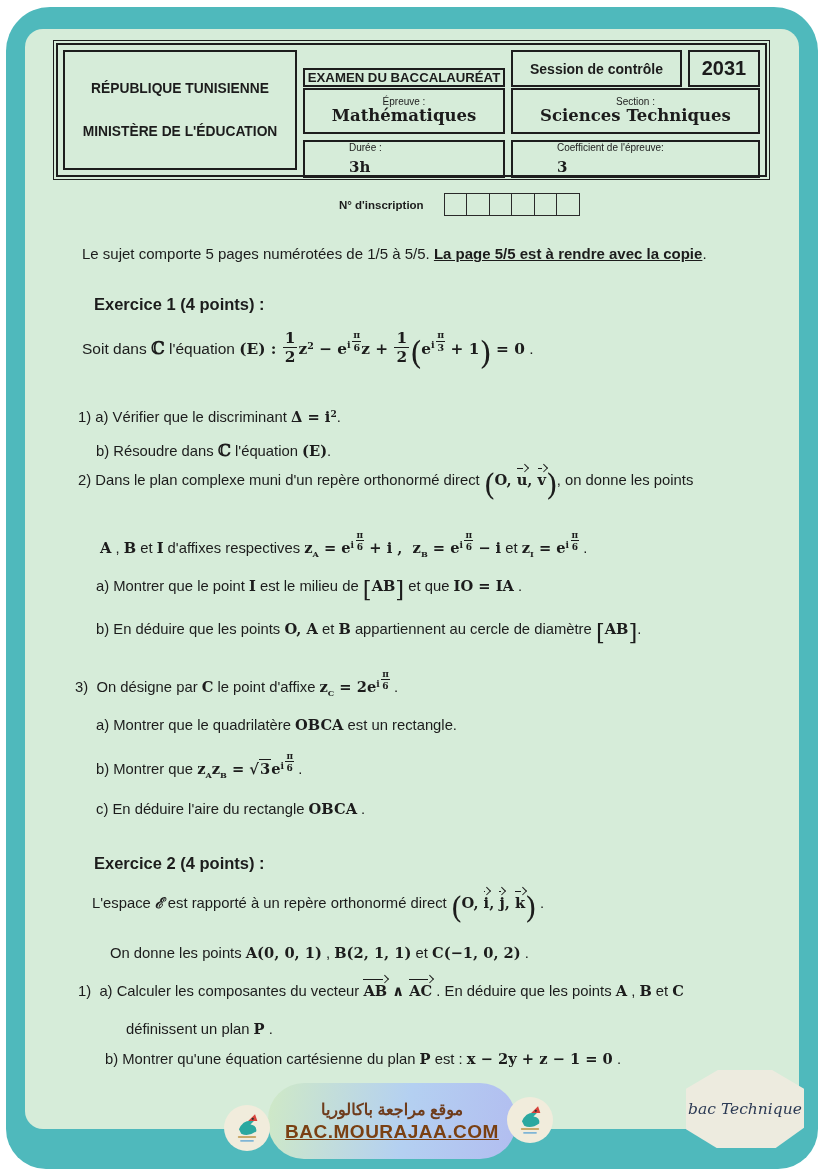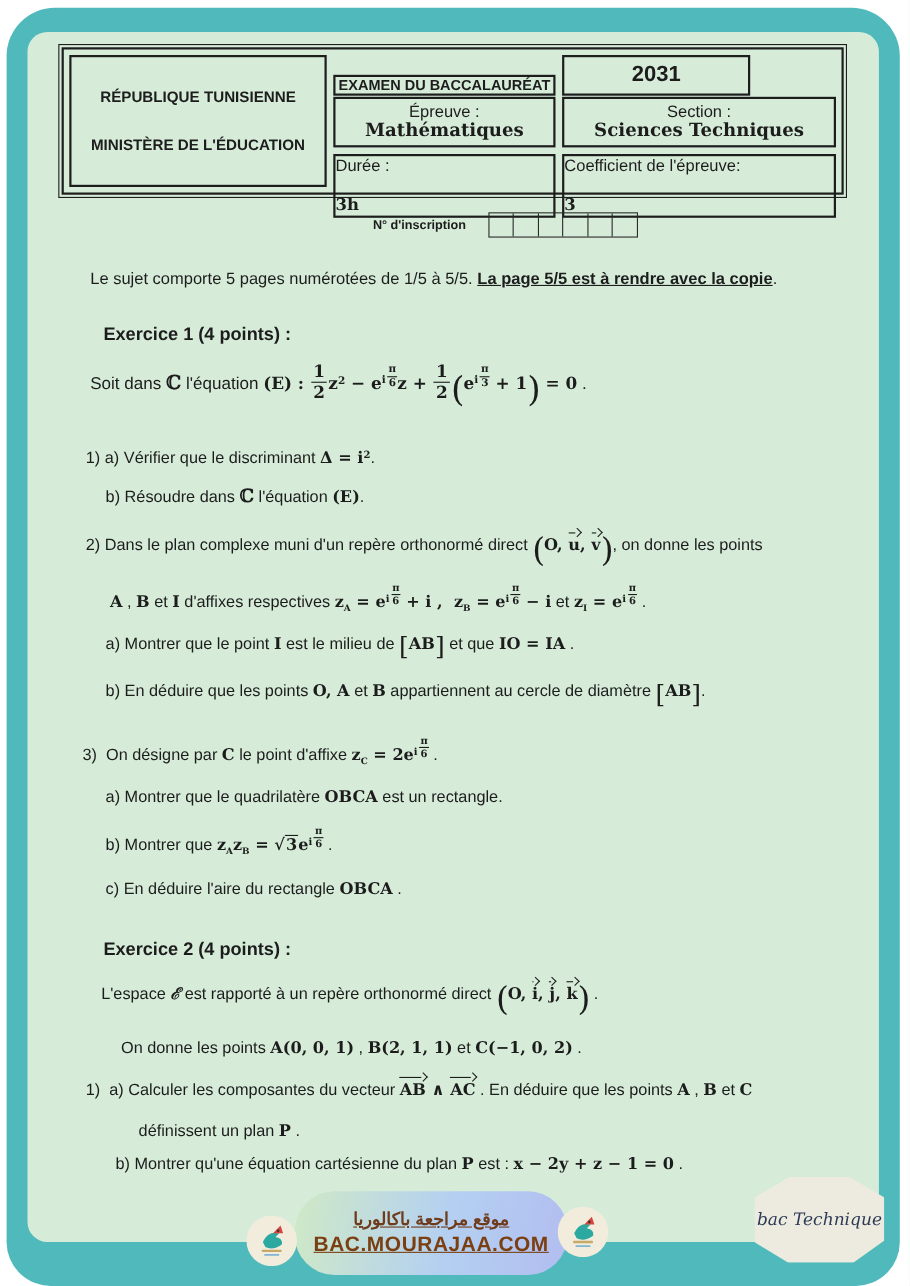--- a/index.html
+++ b/index.html
@@ -8,29 +8,29 @@
   .frame { position:absolute; left:6px; top:7px; width:812px; height:1162px; background:#4fb9bc; border-radius:44px 44px 40px 40px; }
   .paper { position:absolute; left:25px; top:29px; width:774px; height:1100px; background:#d6ecd9; border-radius:18px; }
 
   
   .header { position:absolute; left:31px; top:14px; width:697px; border:2px solid #1d1d1d; outline:1px solid #1d1d1d; outline-offset:2px; padding:5px; display:grid; grid-template-columns:234px 1fr; gap:6px; }
   .h-left { border:2px solid #1d1d1d; display:flex; flex-direction:column; justify-content:center; gap:28px; align-items:center; font-weight:bold; font-size:13.8px; padding:8px 2px; text-align:center; }
   .h-right { display:grid; grid-template-rows:32px 46px 30px; gap:6px; }
   .h-row1 { display:grid; grid-template-columns:202px 1fr 72px; gap:6px; }
   .h-row23 { display:grid; grid-template-columns:202px 1fr; gap:6px; }
   .cell { border:2px solid #1d1d1d; display:flex; flex-direction:column; align-items:center; justify-content:center; text-align:center; line-height:1.15; }
-  .cell .lbl { font-size:15px; }
+  .cell .lbl { font-size:10px; }
   .b { font-weight:bold; }
   .f135 { font-size:13.2px;margin-top:18px; }
   .f14 { font-size:14px; }
   .year { font-size:20px; font-weight:bold; }
   .serifv { font-family:"DejaVu Serif", serif; font-weight:bold; }
   .sv17 { font-size:16.5px; }
   .sv15 { font-size:15px; }
-  .inline-lbl { display:flex; flex-direction:column; gap:19px; align-items:baseline; }
+  .inline-lbl { display:flex; flex-direction:column; gap:5px; align-items:baseline;padding-left:44px; }
 
   
   .insc { position:absolute; left:268px; top:164px; display:flex; align-items:center; gap:20px; }
   .insc-label { font-size:11.5px; font-weight:bold;padding-left:46px; }
   .iboxes { display:flex; border:1.3px solid #2a2a2a; }
   .ibox { width:21.5px; height:21px; border-left:1.3px solid #2a2a2a; }
   .ibox:first-child { border-left:none; }
 
   
   .line { position:absolute; font-size:14.8px; white-space:nowrap; }
@@ -53,60 +53,61 @@
   .vec::after { content:""; position:absolute; top:-6px; right:0; width:4.5px; height:4.5px; border-top:1.3px solid #1c1c1c; border-right:1.3px solid #1c1c1c; transform:rotate(45deg); }
   .rt { font-weight:bold; }
   .rtbar { border-top:1.4px solid #1c1c1c; padding:0 1px; }
 
   
   .l-notice  { left:57px;  top:216px; font-size:15px; }
   .l-ex1     { left:57px;  top:266px; }
   .l-eq      { left:57px;  top:301px; font-size:15.5px; }
   .l-q1a     { left:53px;  top:379px; }
   .l-q1b     { left:71px;  top:411px; }
-  .l-q2      { left:53px;  top:458px; }
+  .l-q2      { left:53px;  top:442px; }
   .l-pts     { left:75px;  top:501px; }
   .l-q2a     { left:71px;  top:548px; }
   .l-q2b     { left:71px;  top:591px; }
   .l-q3      { left:50px;  top:640px; }
   .l-q3a     { left:71px;  top:687px; }
   .l-q3b     { left:71px;  top:722px; }
   .l-q3c     { left:71px;  top:771px; }
   .l-ex2     { left:57px;  top:825px; }
   .l-e2i1    { left:67px;  top:863px; }
   .l-e2i2    { left:85px;  top:915px; }
   .l-e2q1a1  { left:53px;  top:953px; }
   .l-e2q1a2  { left:101px; top:991px; }
   .l-e2q1b   { left:80px;  top:1021px; }
 
   
   .logo { position:absolute; width:46px; height:46px; border-radius:50%; z-index:3; }
   .logo1 { left:224px; top:1105px; }
   .logo2 { left:507px; top:1097px; }
   .pill { position:absolute; left:268px; top:1083px; width:248px; height:76px; border-radius:36px; background:linear-gradient(100deg,#cfe9c6 0%,#b4d0f1 55%,#b2bdf0 100%); z-index:2; display:flex; flex-direction:column; align-items:center; justify-content:center; gap:2px; }
-  .pill .ar { font-size:16px; font-weight:bold; color:#6e3c1c; text-decoration:underline; direction:rtl; }
+  .pill .ar { font-size:16px; font-weight:bold; color:#6e3c1c; direction:rtl; }
   .pill .url { font-size:19px; font-weight:bold; color:#7a4012; text-decoration:underline; letter-spacing:0.5px; }
   .badge { position:absolute; left:686px; top:1070px; width:118px; height:78px; background:#edebdf; clip-path:polygon(27% 0, 73% 0, 100% 24%, 100% 74%, 76% 100%, 26% 100%, 0 76%, 0 24%); z-index:2; display:flex; align-items:center; justify-content:center; }
   .badge .txt { font-family:"DejaVu Serif", serif; font-style:italic; font-size:15.5px; color:#2c3a55; }
 </style>
 </head>
 <body>
 
 <div class="canvas">
   <div class="frame"></div>
   <div class="paper">
 
     <div class="header">
       <div class="h-left">
         <div>RÉPUBLIQUE TUNISIENNE</div>
         <div>MINISTÈRE DE L'ÉDUCATION</div>
       </div>
       <div class="h-right">
         <div class="h-row1">
           <div class="cell b f135">EXAMEN DU BACCALAURÉAT</div>
+          <div class="cell b f14">Session de contrôle</div>
           <div class="cell year">2031</div>
         </div>
         <div class="h-row23">
           <div class="cell">
             <span class="lbl">Épreuve :</span>
             <span class="serifv sv17">Mathématiques</span>
           </div>
           <div class="cell">
             <span class="lbl">Section :</span>
             <span class="serifv sv17">Sciences  Techniques</span>

